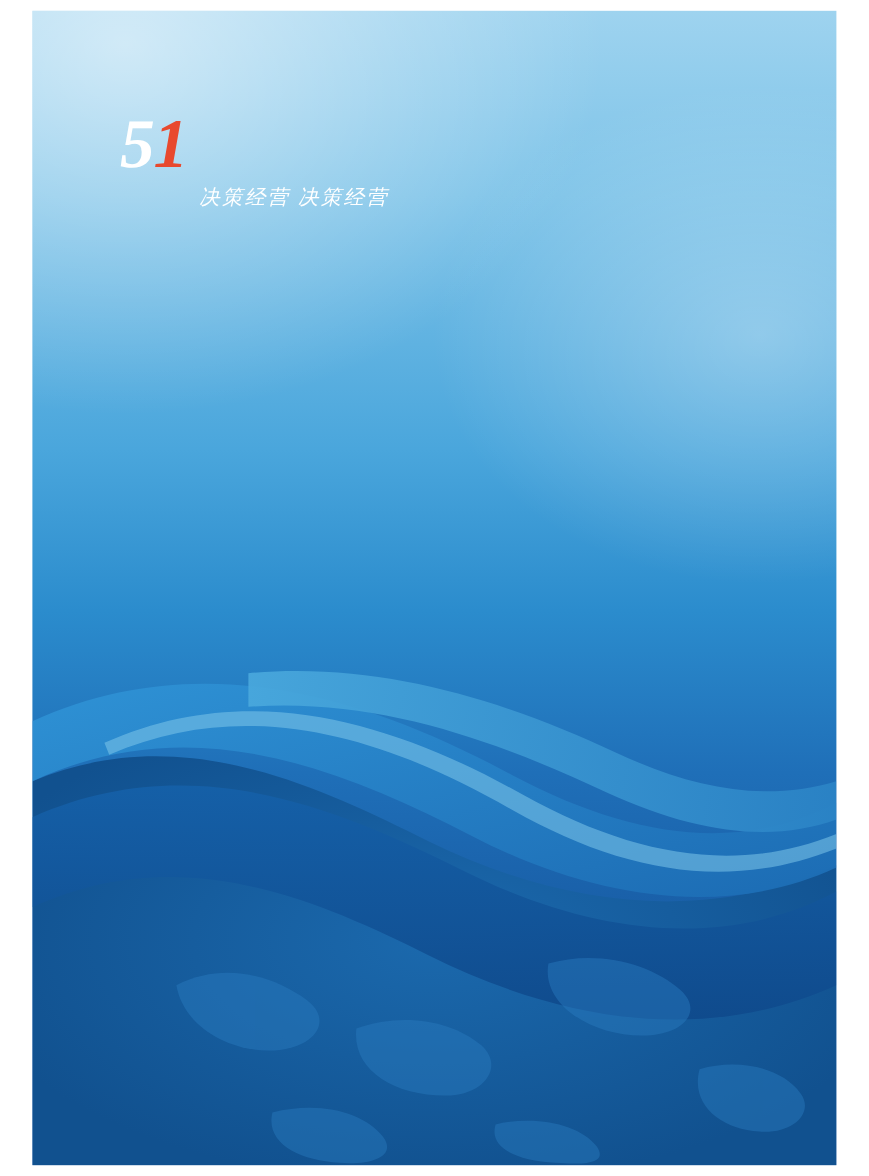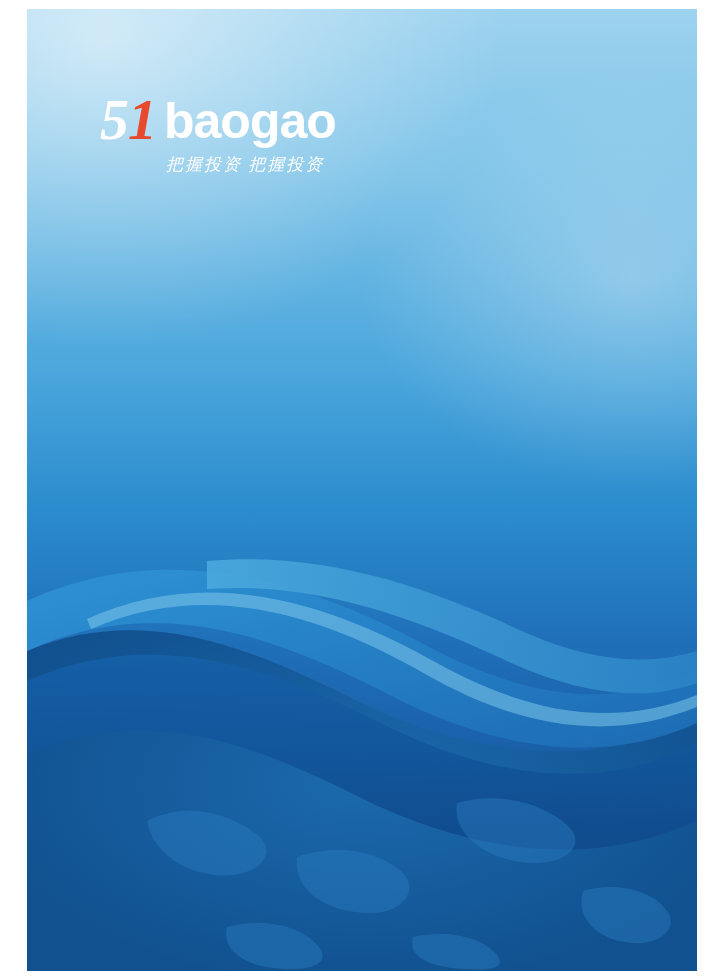--- a/index.html
+++ b/index.html
@@ -170,19 +170,18 @@
           <path d="M430,452 C470,440 516,452 540,474 C560,492 542,512 508,512 C466,512 424,486 430,452 Z"></path>
           <path d="M556,540 C590,530 626,540 640,560 C652,576 634,594 606,592 C574,590 548,570 556,540 Z"></path>
           <path d="M200,576 C240,566 276,576 292,596 C304,612 284,620 256,618 C222,616 194,602 200,576 Z"></path>
           <path d="M386,586 C420,578 456,586 470,604 C480,618 462,620 436,618 C404,616 380,606 386,586 Z"></path>
         </g>
       </svg>
     </div>
 
     <div class="logo">
       <div class="logo-mark"><span class="digit5">5</span><span class="digit1">1</span></div>
-      <div class="logo-word">baogao</div>
-      <div class="logo-tagline">把握投资 把握投资</div>
+      <div class="logo-tagline">决策经营 决策经营</div>
     </div>
 
 
   </div>
 </div>
 
 </body></html>

